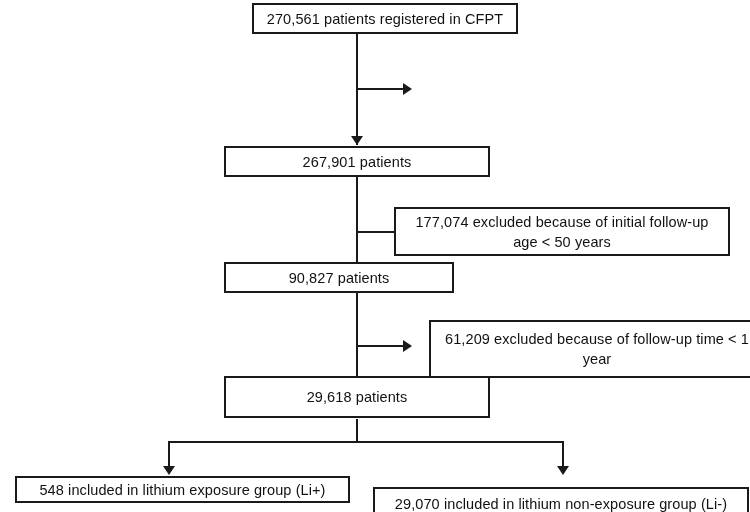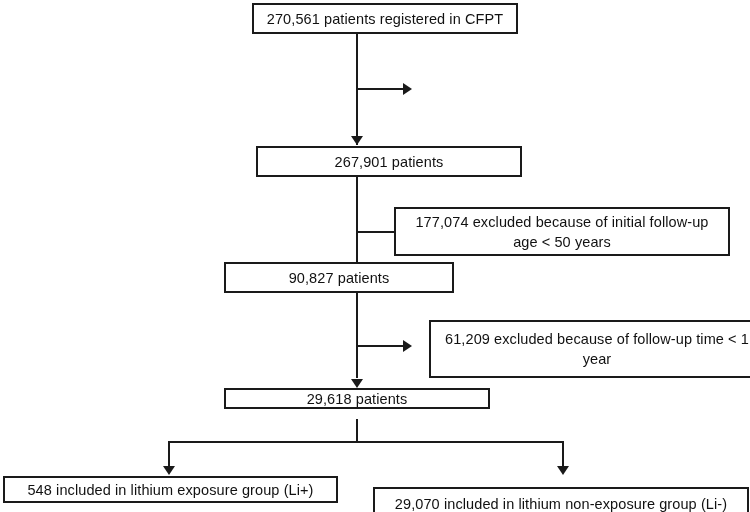--- a/index.html
+++ b/index.html
@@ -72,48 +72,48 @@
 
   <div class="box" style="left:224px; top:3px; width:266px; height:31px;margin-left:28px;">270,561 patients registered in CFPT</div>
 
   <div class="vline" style="left:356px; top:34px; height:111px;"></div>
   <div class="arrow-down" style="left:351px; top:136px;"></div>
 
   <div class="hline" style="left:357px; top:88px; width:49px;"></div>
   <div class="arrow-right" style="left:403px; top:83px;"></div>
 
 
-  <div class="box" style="left:224px; top:146px; width:266px; height:31px;margin-left:32px;">267,901 patients</div>
+  <div class="box" style="left:224px; top:146px; width:266px; height:31px;">267,901 patients</div>
 
   <div class="vline" style="left:356px; top:177px; height:85px;"></div>
 
   <div class="hline" style="left:357px; top:231px; width:49px;"></div>
   <div class="arrow-right" style="left:403px; top:226px;"></div>
 
   <div class="box" style="left:394px; top:207px; width:336px; height:49px;">177,074 excluded because of initial follow-up age &lt; 50 years</div>
 
   <div class="box" style="left:224px; top:262px; width:230px; height:31px;">90,827 patients</div>
 
   <div class="vline" style="left:356px; top:293px; height:85px;"></div>
   <div class="arrow-down" style="left:351px; top:379px;"></div>
 
   <div class="hline" style="left:357px; top:345px; width:49px;"></div>
   <div class="arrow-right" style="left:403px; top:340px;"></div>
 
   <div class="box" style="left:429px; top:320px; width:336px; height:58px;">61,209 excluded because of follow-up time &lt; 1 year</div>
 
-  <div class="box" style="left:224px; top:388px; width:266px; height:21px;">29,618 patients</div>
+  <div class="box" style="left:224px; top:376px; width:266px; height:42px;">29,618 patients</div>
 
   <div class="vline" style="left:356px; top:419px; height:23px;"></div>
 
   <div class="hline" style="left:168px; top:441px; width:396px;"></div>
 
   <div class="vline" style="left:168px; top:441px; height:27px;"></div>
   <div class="arrow-down" style="left:163px; top:466px;"></div>
 
   <div class="vline" style="left:562px; top:441px; height:27px;"></div>
   <div class="arrow-down" style="left:557px; top:466px;"></div>
 
-  <div class="box" style="left:3px; top:476px; width:335px; height:27px;">548 included in lithium exposure group (Li+)</div>
+  <div class="box" style="left:15px; top:476px; width:335px; height:27px;">548 included in lithium exposure group (Li+)</div>
 
   <div class="box" style="left:373px; top:475px; width:376px; height:33px;margin-top:12px;">29,070 included in lithium non-exposure group (Li-)</div>
 
 </div>
 
 </body></html>

